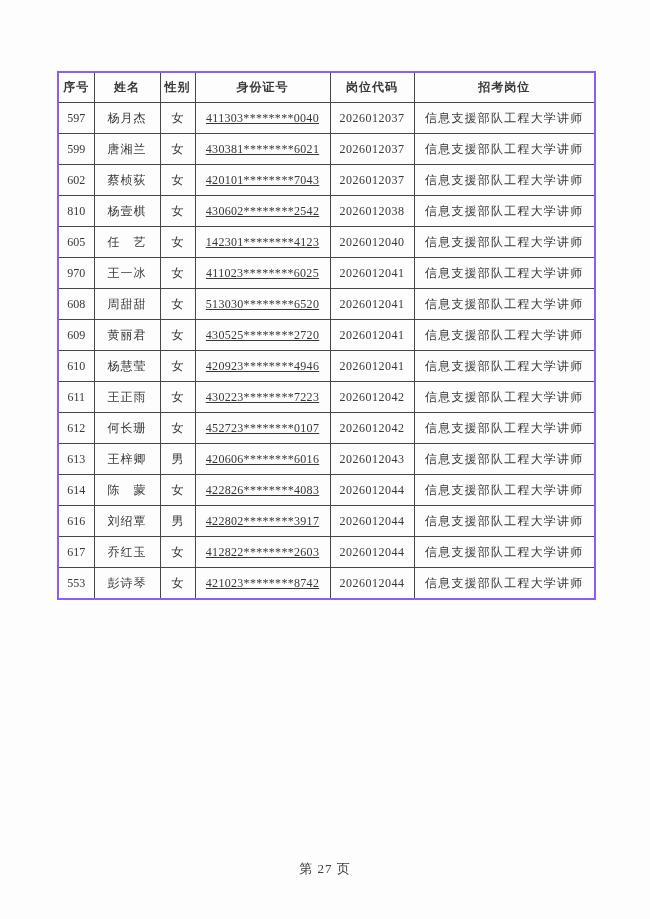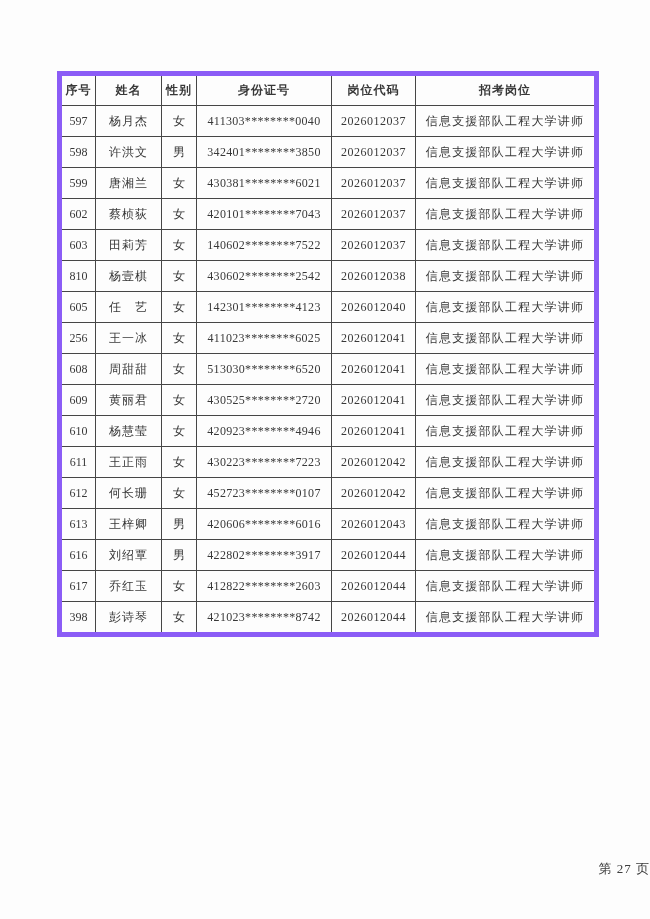--- a/index.html
+++ b/index.html
@@ -18,21 +18,21 @@
     position: absolute;
     inset: 0;
   }
   table.roster {
     position: absolute;
     left: 57px;
     top: 71px;
     width: 537px;
     border-collapse: collapse;
     table-layout: fixed;
-    border: 5px solid #8b5cf6;
+    border: 2px solid #8b5cf6;
   }
   table.roster th, table.roster td {
     border: 1px solid #464646;
     text-align: center;
     vertical-align: middle;
     padding: 0 1px;
     overflow: hidden;
     white-space: nowrap;
   }
   table.roster th {
@@ -45,29 +45,29 @@
     height: 30px;
     font-size: 12px;
   }
   col.col-seq      { width: 36px; }
   col.col-name     { width: 66px; }
   col.col-gender   { width: 35px; }
   col.col-id_number{ width: 135px; }
   col.col-job_code { width: 84px; }
   col.col-job_title{ width: 181px; }
   td.cell-name   { letter-spacing: 1px; }
-  td.cell-id_number { letter-spacing: 0.3px; }
+  td.cell-id_number { letter-spacing: 0.3px; text-decoration: underline; }
   td.cell-job_code  { letter-spacing: 0.5px; }
   td.cell-job_title { letter-spacing: 1.2px; font-family: Liberation Serif, serif; }
   .page-footer {
     position: absolute;
     left: 0;
     top: 860px;
     width: 100%;
-    text-align: right;
+    text-align: center;
     font-size: 13px;
     letter-spacing: 1px;
     color: #3d3d3d;
   }
 </style>
 </head>
 <body>
 
 <div class="sheet">
 
@@ -93,69 +93,53 @@
     <tbody>
         <tr>
           <td class="cell-seq">597</td>
           <td class="cell-name">杨月杰</td>
           <td class="cell-gender">女</td>
           <td class="cell-id_number">411303********0040</td>
           <td class="cell-job_code">2026012037</td>
           <td class="cell-job_title">信息支援部队工程大学讲师</td>
         </tr>
         <tr>
-          <td class="cell-seq">598</td>
-          <td class="cell-name">许洪文</td>
-          <td class="cell-gender">男</td>
-          <td class="cell-id_number">342401********3850</td>
-          <td class="cell-job_code">2026012037</td>
-          <td class="cell-job_title">信息支援部队工程大学讲师</td>
-        </tr>
-        <tr>
           <td class="cell-seq">599</td>
           <td class="cell-name">唐湘兰</td>
           <td class="cell-gender">女</td>
           <td class="cell-id_number">430381********6021</td>
           <td class="cell-job_code">2026012037</td>
           <td class="cell-job_title">信息支援部队工程大学讲师</td>
         </tr>
         <tr>
           <td class="cell-seq">602</td>
           <td class="cell-name">蔡桢荻</td>
           <td class="cell-gender">女</td>
           <td class="cell-id_number">420101********7043</td>
           <td class="cell-job_code">2026012037</td>
           <td class="cell-job_title">信息支援部队工程大学讲师</td>
         </tr>
         <tr>
-          <td class="cell-seq">603</td>
-          <td class="cell-name">田莉芳</td>
-          <td class="cell-gender">女</td>
-          <td class="cell-id_number">140602********7522</td>
-          <td class="cell-job_code">2026012037</td>
-          <td class="cell-job_title">信息支援部队工程大学讲师</td>
-        </tr>
-        <tr>
           <td class="cell-seq">810</td>
           <td class="cell-name">杨壹棋</td>
           <td class="cell-gender">女</td>
           <td class="cell-id_number">430602********2542</td>
           <td class="cell-job_code">2026012038</td>
           <td class="cell-job_title">信息支援部队工程大学讲师</td>
         </tr>
         <tr>
           <td class="cell-seq">605</td>
           <td class="cell-name">任　艺</td>
           <td class="cell-gender">女</td>
           <td class="cell-id_number">142301********4123</td>
           <td class="cell-job_code">2026012040</td>
           <td class="cell-job_title">信息支援部队工程大学讲师</td>
         </tr>
         <tr>
-          <td class="cell-seq">256</td>
+          <td class="cell-seq">970</td>
           <td class="cell-name">王一冰</td>
           <td class="cell-gender">女</td>
           <td class="cell-id_number">411023********6025</td>
           <td class="cell-job_code">2026012041</td>
           <td class="cell-job_title">信息支援部队工程大学讲师</td>
         </tr>
         <tr>
           <td class="cell-seq">608</td>
           <td class="cell-name">周甜甜</td>
           <td class="cell-gender">女</td>
@@ -197,37 +181,45 @@
         </tr>
         <tr>
           <td class="cell-seq">613</td>
           <td class="cell-name">王梓卿</td>
           <td class="cell-gender">男</td>
           <td class="cell-id_number">420606********6016</td>
           <td class="cell-job_code">2026012043</td>
           <td class="cell-job_title">信息支援部队工程大学讲师</td>
         </tr>
         <tr>
+          <td class="cell-seq">614</td>
+          <td class="cell-name">陈　蒙</td>
+          <td class="cell-gender">女</td>
+          <td class="cell-id_number">422826********4083</td>
+          <td class="cell-job_code">2026012044</td>
+          <td class="cell-job_title">信息支援部队工程大学讲师</td>
+        </tr>
+        <tr>
           <td class="cell-seq">616</td>
           <td class="cell-name">刘绍覃</td>
           <td class="cell-gender">男</td>
           <td class="cell-id_number">422802********3917</td>
           <td class="cell-job_code">2026012044</td>
           <td class="cell-job_title">信息支援部队工程大学讲师</td>
         </tr>
         <tr>
           <td class="cell-seq">617</td>
           <td class="cell-name">乔红玉</td>
           <td class="cell-gender">女</td>
           <td class="cell-id_number">412822********2603</td>
           <td class="cell-job_code">2026012044</td>
           <td class="cell-job_title">信息支援部队工程大学讲师</td>
         </tr>
         <tr>
-          <td class="cell-seq">398</td>
+          <td class="cell-seq">553</td>
           <td class="cell-name">彭诗琴</td>
           <td class="cell-gender">女</td>
           <td class="cell-id_number">421023********8742</td>
           <td class="cell-job_code">2026012044</td>
           <td class="cell-job_title">信息支援部队工程大学讲师</td>
         </tr>
       </tbody>
   </table>
 
   <div class="page-footer">第 27 页</div>

